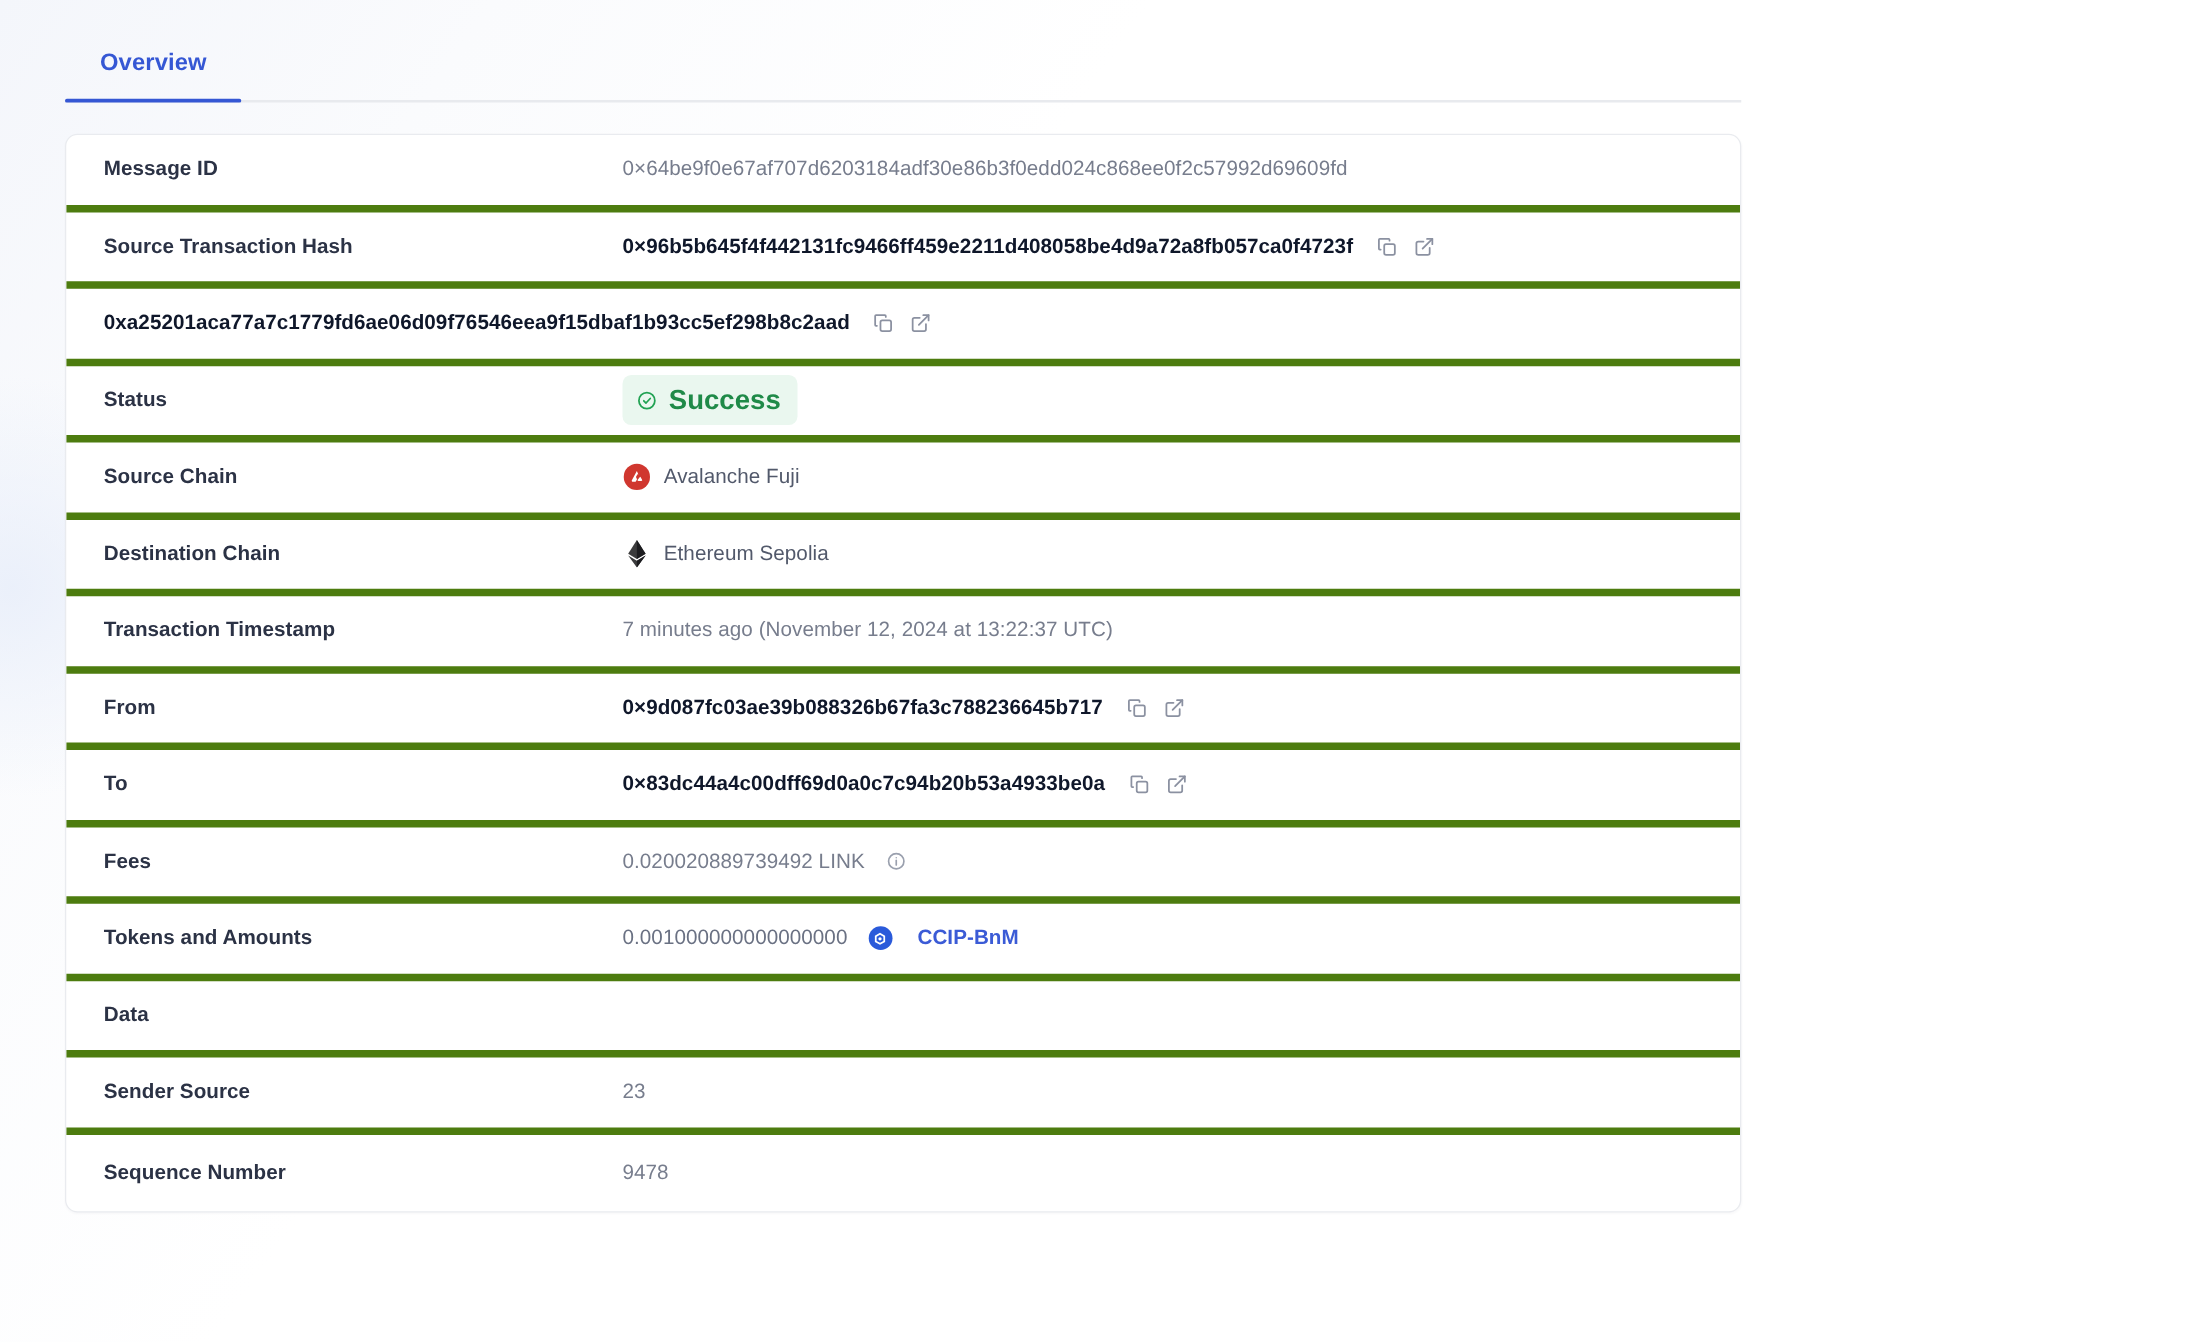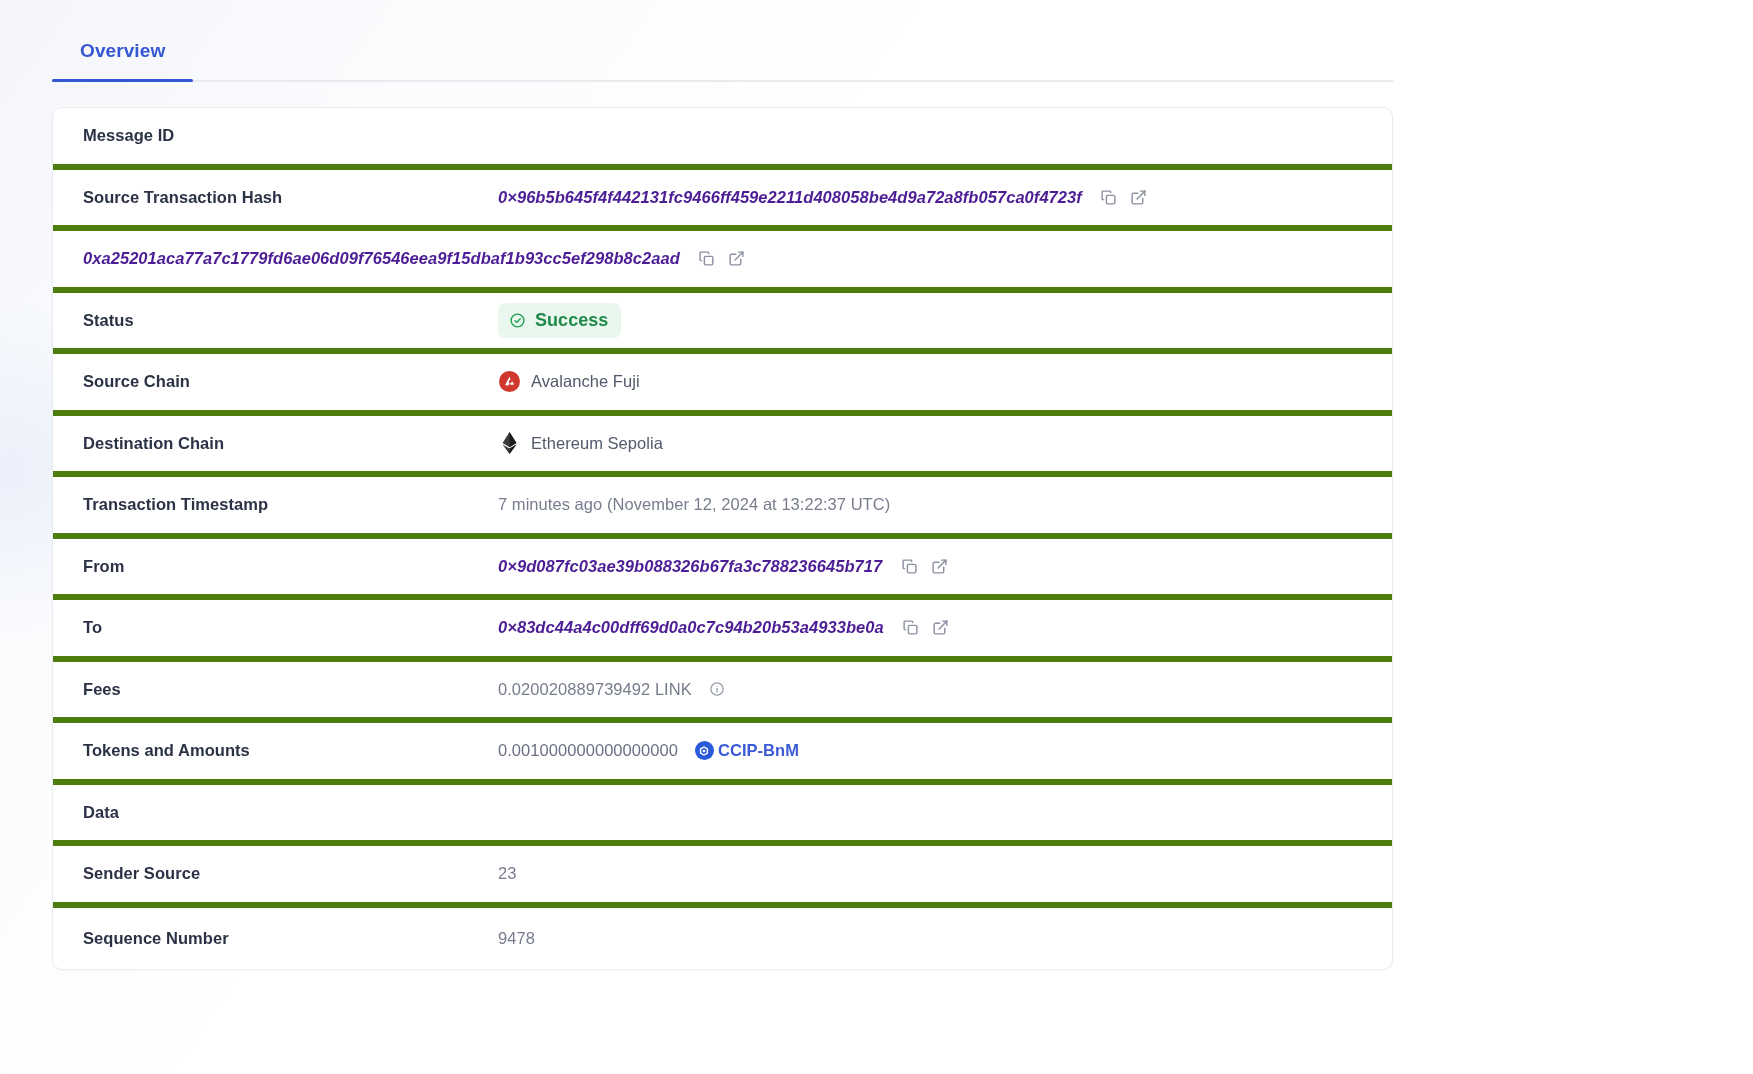--- a/index.html
+++ b/index.html
@@ -86,26 +86,25 @@
     display: flex;
     align-items: center;
     gap: 8px;
     font-size: 16.5px;
     color: #6a7183;
     letter-spacing: .05px;
     min-width: 0;
   }
   .mono-plain { color: #777d8d; white-space: nowrap; }
   .link {
-    color: #4c1d95;
+    color: #0f172a;
     font-weight: 700;
     text-decoration: none;
     white-space: nowrap;
     cursor: pointer;
-    font-style: italic;
   }
 
   
   .icon-btn {
     display: inline-flex;
     align-items: center;
     justify-content: center;
     width: 22px; height: 22px;
     cursor: pointer;
     color: #8b91a1;
@@ -121,40 +120,40 @@
 
   
   .badge {
     display: inline-flex;
     align-items: center;
     gap: 9px;
     background: #eaf7ef;
     color: #1f8a48;
     border-radius: 7px;
     padding: 7px 13px 7px 11px;
-    font-size: 18px;
+    font-size: 22px;
     font-weight: 600;
   }
   .badge svg { display: block; }
 
   
   .chain {
     display: inline-flex;
     align-items: center;
     gap: 11px;
     color: #52596b;
   }
   .chain-ico { width: 22px; height: 22px; display: inline-flex; align-items: center; justify-content: center; flex: 0 0 auto;}
   .avax-circle {
     width: 21px; height: 21px; border-radius: 50%;
     background: #d0372f;
     display: inline-flex; align-items: center; justify-content: center;
   }
   .token {
-    display: inline-flex; align-items: center; gap: 4px; margin-left: 9px; justify-content: space-between;
+    display: inline-flex; align-items: center; gap: 20px; margin-left: 9px; justify-content: space-between;
   }
   .token-ico {
     width: 19px; height: 19px; border-radius: 50%;
     background: #2a5ada;
     display: inline-flex; align-items: center; justify-content: center;
     flex: 0 0 auto;
   }
   .token-name { color: #3b5bd6; font-weight: 700; cursor: pointer; }
   .amount { color: #6a7183; }
   .empty-val { min-height: 1px; }
@@ -168,20 +167,23 @@
     <div class="tabbar">
       <div class="tab active">
         <span>Overview</span>
       </div>
     </div>
 
     <div class="card">
 
       <div class="row">
         <div class="row-label">Message ID</div>
+        <div class="row-value">
+          <span class="mono-plain">0×64be9f0e67af707d6203184adf30e86b3f0edd024c868ee0f2c57992d69609fd</span>
+        </div>
       </div>
 
       <div class="row">
         <div class="row-label">Source Transaction Hash</div>
         <div class="row-value">
           <a class="link">0×96b5b645f4f442131fc9466ff459e2211d408058be4d9a72a8fb057ca0f4723f</a>
           <span class="icon-btn icon-gap">
             <svg width="17" height="17" viewBox="0 0 24 24" fill="none" stroke="currentColor" stroke-width="2" stroke-linecap="round" stroke-linejoin="round">
               <rect x="9" y="9" width="12" height="12" rx="2"></rect>
               <path d="M5 15H4a1 1 0 0 1-1-1V4a1 1 0 0 1 1-1h10a1 1 0 0 1 1 1v1"></path>

